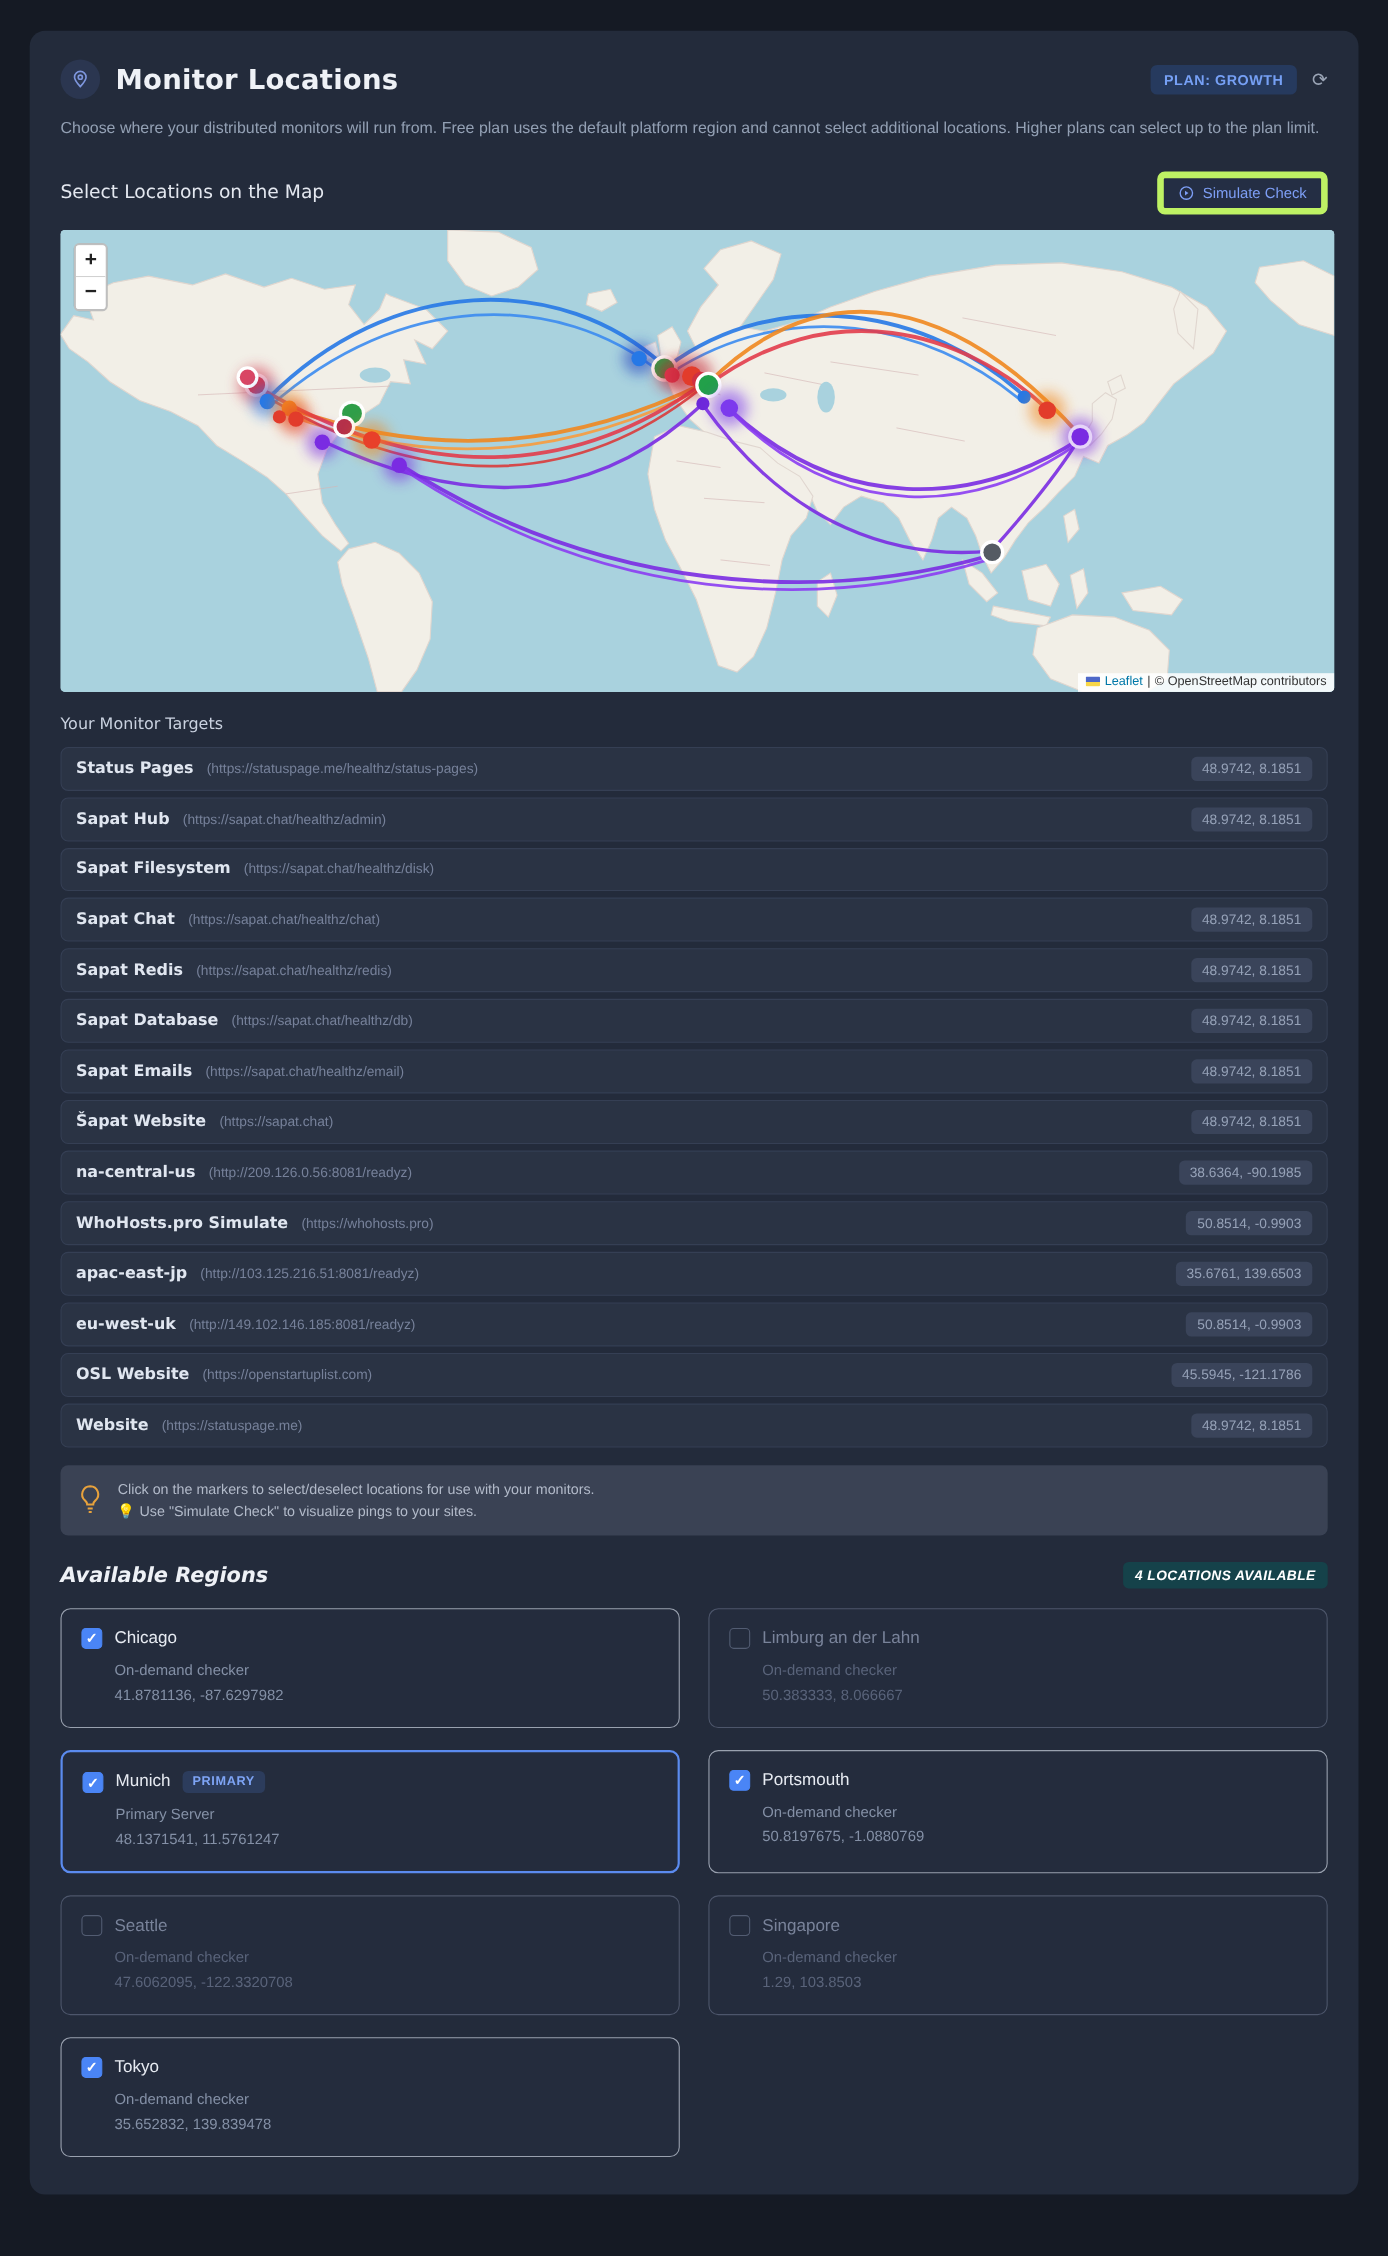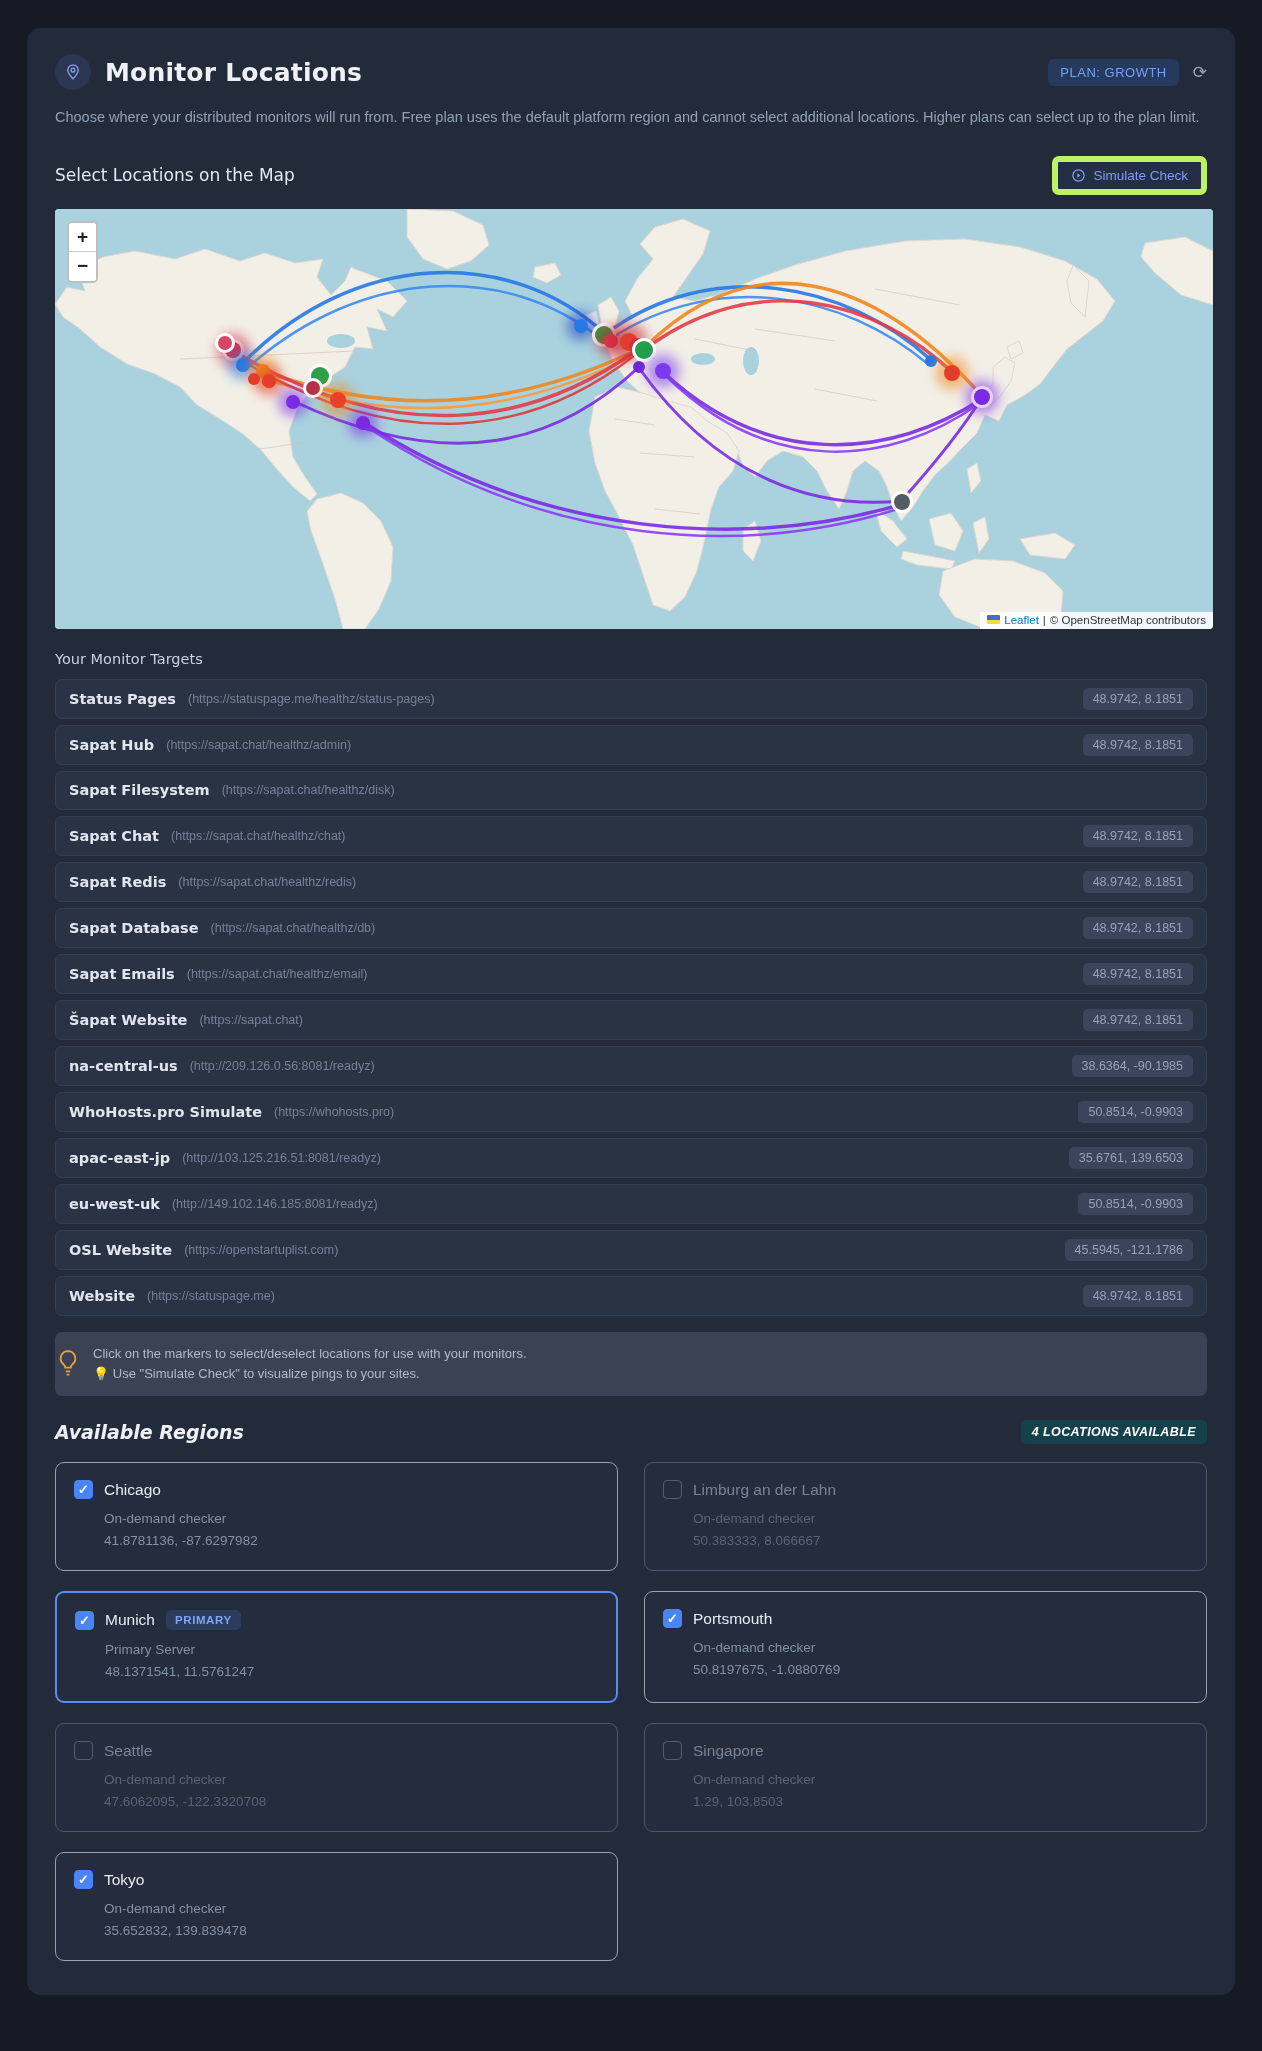--- a/index.html
+++ b/index.html
@@ -6,21 +6,21 @@
   html,body { background:#151a24; font-family:"Liberation Sans", sans-serif; }
   body { width:1262px; min-height:2051px; margin:0 auto; }
   .card { margin:28px 27px; background:#232b3b; border-radius:14px; padding:26px 28px 34px 28px; }
 
   
   .hdr-row { display:flex; align-items:center; justify-content:space-between; }
   .hdr-left { display:flex; align-items:center; gap:14px; }
   .pin-badge { width:36px; height:36px; border-radius:50%; background:#2b3650; display:flex; align-items:center; justify-content:center; }
   h1 { color:#eef1f6; font-size:25px; font-weight:700; letter-spacing:.2px; font-family:"DejaVu Sans", sans-serif; }
   .hdr-right { display:flex; align-items:center; gap:14px; }
-  .plan-badge { background:#263a5e; color:#76a0f5; font-size:13px; font-weight:400; letter-spacing:.5px; padding:6px 12px; border-radius:6px; }
+  .plan-badge { background:#263a5e; color:#76a0f5; font-size:13px; font-weight:700; letter-spacing:.5px; padding:6px 12px; border-radius:6px; }
   .refresh { color:#9aa4b5; font-size:17px; cursor:pointer; line-height:1; }
   .desc { color:#93a0b4; font-size:14.5px; line-height:1.65; margin-top:16px; max-width:1170px; }
 
   
   .sec-row { display:flex; align-items:center; justify-content:space-between; margin-top:26px; margin-bottom:14px; }
   .sec-title { color:#e4e8f0; font-size:17px; font-weight:500; font-family:"DejaVu Sans", sans-serif; }
   .simulate-btn { display:flex; align-items:center; gap:7px; color:#7d9ef5; background:rgba(40,55,95,.25);
     border:6px solid #bef264; border-radius:7px; padding:6px 13px; font-size:13.5px; cursor:pointer; }
   .map-wrap { position:relative; width:1158px; height:420px; border-radius:4px; overflow:hidden; background:#a9d2de; }
   .map-wrap svg { display:block; }
@@ -36,21 +36,21 @@
   
   .targets-title { color:#c9d1df; font-size:14.5px; margin:22px 0 12px 0; font-family:"DejaVu Sans", sans-serif; }
   .target-row { display:flex; align-items:center; background:#2a3344; border:1px solid #353f54; border-radius:7px;
     padding:8px 13px; margin-bottom:6px; min-height:39px; }
   .target-name { color:#e0e6f0; font-size:14.5px; font-weight:700; margin-right:12px; white-space:nowrap; font-family:"DejaVu Sans", sans-serif; }
   .target-url { color:#76819a; font-size:12.5px; white-space:nowrap; }
   .target-spacer { flex:1; }
   .coords-badge { background:#3a445a; color:#96a2b8; font-size:12.5px; padding:4px 10px; border-radius:5px; white-space:nowrap; }
 
   
-  .tip-box { margin-top:16px; background:#3a4254; border-radius:7px; padding:12px 2px; display:flex; gap:14px; align-items:center; }
+  .tip-box { margin-top:16px; background:#3a4254; border-radius:7px; padding:12px 16px; display:flex; gap:14px; align-items:center; }
   .tip-lines { color:#b2bac9; font-size:13px; line-height:1.55; }
 
   
   .regions-row { display:flex; align-items:center; justify-content:space-between; margin-top:24px; margin-bottom:18px;font-style:italic; }
   .regions-title { color:#eef1f6; font-size:19px; font-weight:600; font-family:"DejaVu Sans", sans-serif; }
   .avail-badge { background:#15424a; color:#ffffff; font-size:12.5px; font-weight:700; letter-spacing:.4px; padding:5px 11px; border-radius:5px; }
   .regions-grid { display:grid; grid-template-columns:1fr 1fr; gap:20px 26px; }
   .region-card { background:#242c3d; border:1px solid #99a1af; border-radius:9px; padding:17px 18px 22px 18px; cursor:pointer; }
   .region-card.primary { border:2px solid #5b8bef; }
   .region-card.disabled { border-color:#4d566b; cursor:default; }

